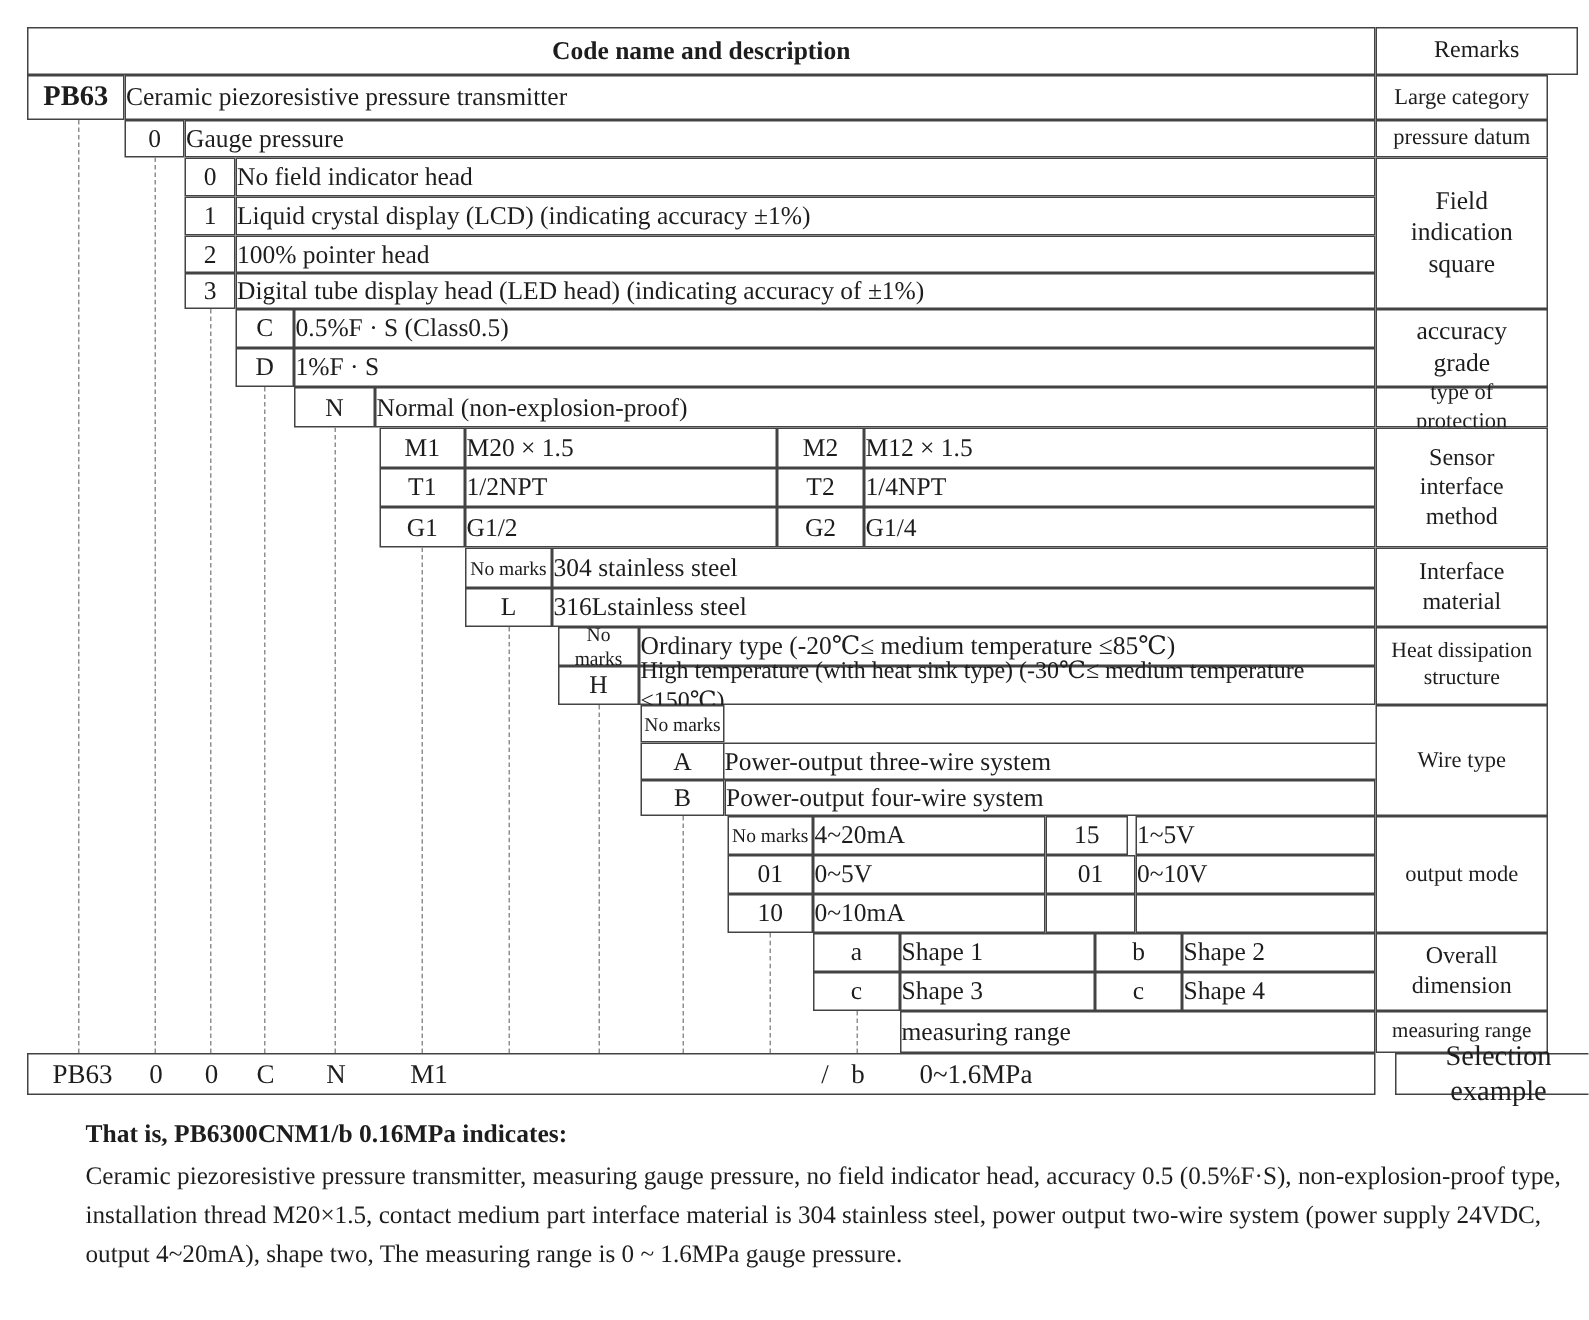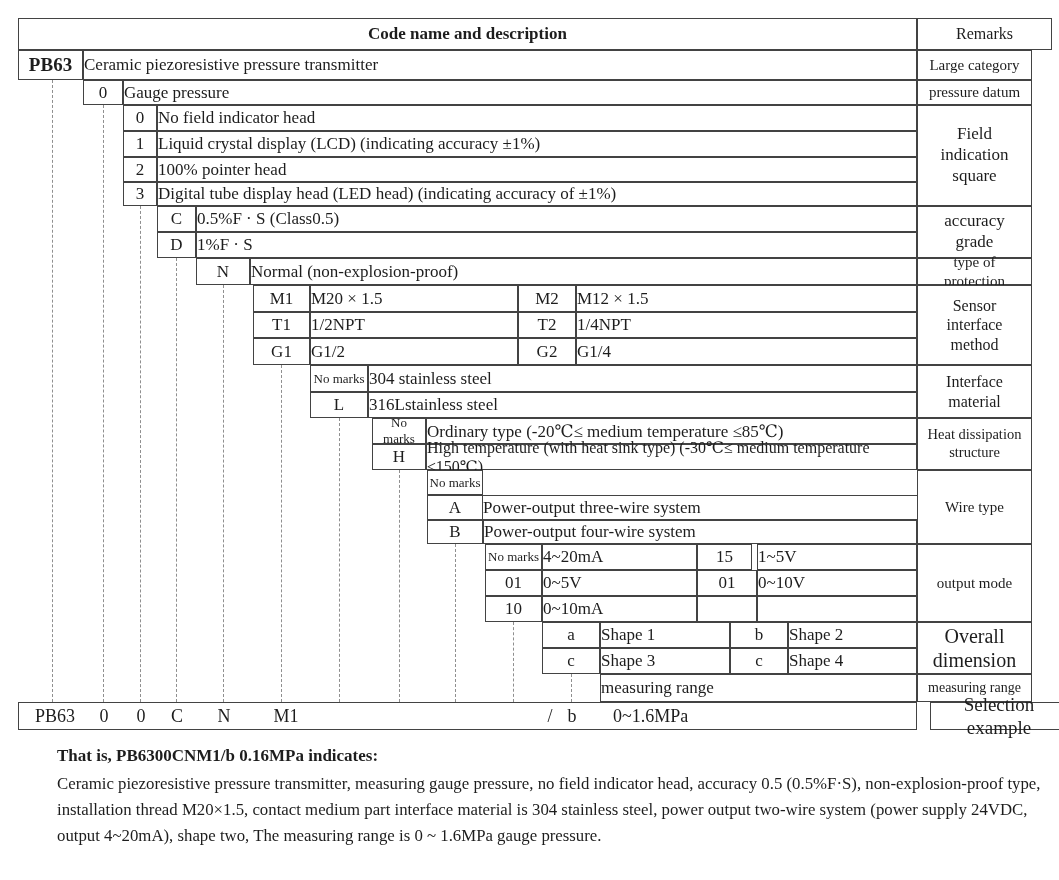--- a/index.html
+++ b/index.html
@@ -121,21 +121,21 @@
   <div class="cell rmk" style="left:917px;top:544px;width:115px;height:78px">output mode</div>
 
   <div class="cell ctr" style="left:542px;top:622px;width:58px;height:26px">a</div>
   <div class="cell lft" style="left:600px;top:622px;width:130px;height:26px">Shape 1</div>
   <div class="cell ctr" style="left:730px;top:622px;width:58px;height:26px">b</div>
   <div class="cell lft" style="left:788px;top:622px;width:129px;height:26px">Shape 2</div>
   <div class="cell ctr" style="left:542px;top:648px;width:58px;height:26px">c</div>
   <div class="cell lft" style="left:600px;top:648px;width:130px;height:26px">Shape 3</div>
   <div class="cell ctr" style="left:730px;top:648px;width:58px;height:26px">c</div>
   <div class="cell lft" style="left:788px;top:648px;width:129px;height:26px">Shape 4</div>
-  <div class="cell rmk" style="left:917px;top:622px;width:115px;height:52px;font-size:20px">Overall
+  <div class="cell rmk" style="left:917px;top:622px;width:115px;height:52px;font-size:16px">Overall
 dimension</div>
 
   <div class="cell lft" style="left:600px;top:674px;width:317px;height:28px">measuring range</div>
   <div class="cell rmk" style="left:917px;top:674px;width:115px;height:28px;font-size:14px">measuring range</div>
 
   <div class="cell" style="left:18px;top:702px;width:899px;height:28px">
     <span class="excode" style="left:8px;width:56px">PB63</span>
     <span class="excode" style="left:75px;width:20px">0</span>
     <span class="excode" style="left:112px;width:20px">0</span>
     <span class="excode" style="left:148px;width:20px">C</span>

